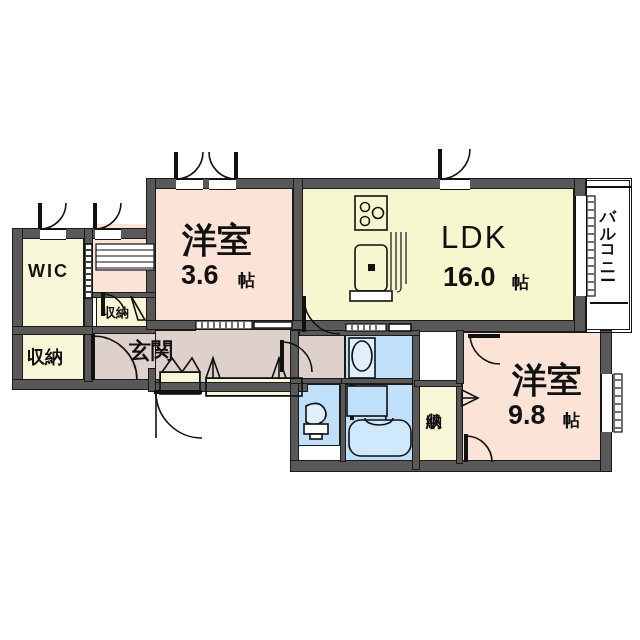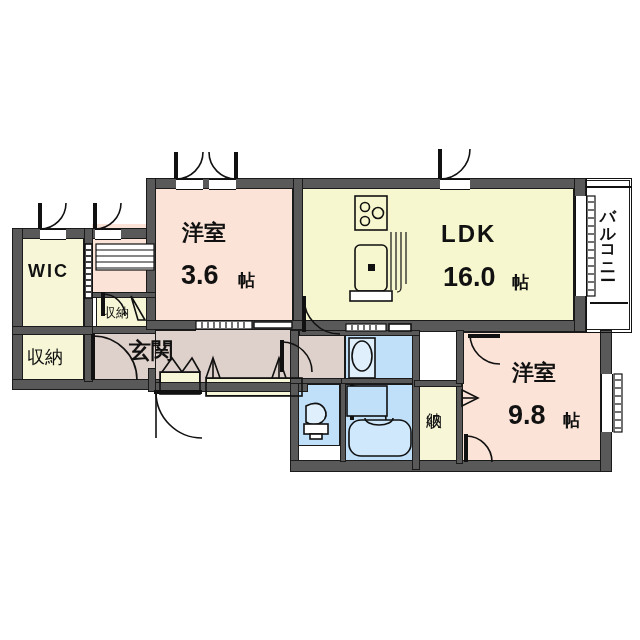--- a/index.html
+++ b/index.html
@@ -20,26 +20,26 @@
   .rm-hall{background:#ded0ca;}
   .rm-water{background:#bfe0f8;}
   .rm-store{background:#f7f7d8;}
   .rm-white{background:#ffffff;}
 
   .noborder{border:none;}
 
   
   .lbl{position:absolute;color:#111;font-weight:700;letter-spacing:0px;
        white-space:nowrap;line-height:1;}
-  .lbl-room{font-size:22px;}
+  .lbl-room{font-size:35px;}
   .lbl-num{font-size:27px;}
   .lbl-jo{font-size:17px;}
-  .lbl-sm{font-size:13px;font-weight:400;}
+  .lbl-sm{font-size:13px;font-weight:700;}
   .lbl-wic{font-size:18px;font-weight:700;letter-spacing:2px;}
-  .lbl-ldk{font-size:24px;font-weight:700;letter-spacing:2px;}
+  .lbl-ldk{font-size:31px;font-weight:400;letter-spacing:2px;}
   .lbl-vert{writing-mode:vertical-rl;text-orientation:upright;
             font-size:16px;font-weight:700;letter-spacing:0px;}
 
   
   .win{position:absolute;background:#ffffff;border-top:1.5px solid #111;
        border-bottom:1.5px solid #111;}
   .win-v{position:absolute;background:#ffffff;border-left:1.5px solid #111;
        border-right:1.5px solid #111;}
 
   svg{display:block;}

